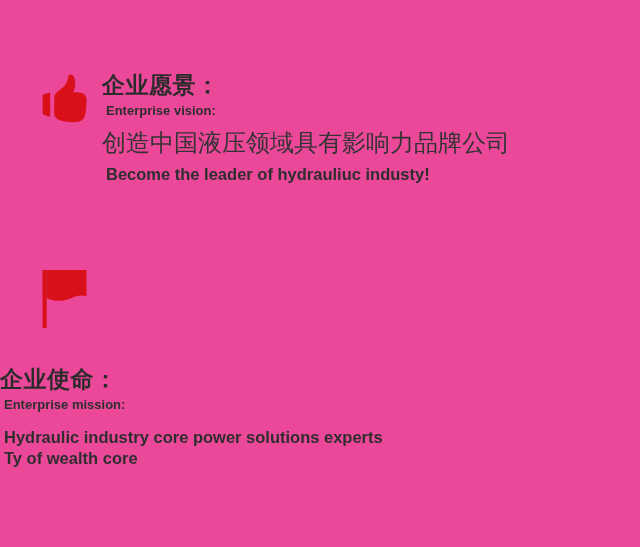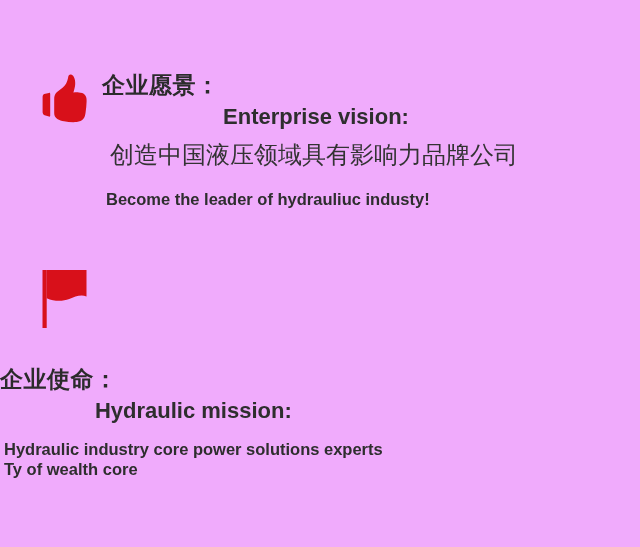--- a/index.html
+++ b/index.html
@@ -11,21 +11,21 @@
     height: 547px;
     background: #ededed;
     font-family: "Liberation Sans", "DejaVu Sans", sans-serif;
     color: #2b2b2b;
     overflow: hidden;
   }
   .page {
     position: relative;
     width: 640px;
     height: 547px;
-    background: #f0abfc;
+    background: #ec4899;
   }
 
   
   .block {
     position: absolute;
     display: flex;
     align-items: flex-start;
   }
   #vision-block { left: 0px; top: 72px; }
   #mission-block { left: 0px; top: 264px; flex-direction: column; }
@@ -50,49 +50,48 @@
   .heading-cn {
     font-size: 23px;
     font-weight: bold;
     line-height: 1.18;
     letter-spacing: 0.5px;
     color: #2b2b2b;
     margin: 0 0 4px 0;
     padding-left: 0px;
   }
   .subheading-en {
-    font-size: 22px;
+    font-size: 13px;
     font-weight: bold;
     line-height: 1.25;
     color: #2e2e2e;
     margin: 0 0 7px 0;
     padding-left: 4px;
-    text-align: center;
   }
   .body-cn {
     font-size: 24px;
     font-weight: normal;
     line-height: 1.38;
     color: #333333;
-    margin: 8px;
+    margin: 0;
     padding-left: 0px;
   }
   .body-cn .line { display: block; }
   .body-en {
     font-size: 16.5px;
     font-weight: bold;
     line-height: 1.24;
     color: #2e2e2e;
     margin: 4px 0 0 0;
     padding-left: 4px;
   }
   .body-en .line { display: block; }
 
   #vision-block .body-cn { margin-top: 2px; }
-  #vision-block .body-en { margin-top: 18px; }
+  #vision-block .body-en { margin-top: 5px; }
   #mission-block .subheading-en { margin-bottom: 14px; }
   #mission-block .body-en { margin-top: 6px; }
 </style>
 </head>
 <body>
 
 <div class="page">
 
   <div class="block" id="vision-block">
 
@@ -123,21 +122,21 @@
       <span class="icon-wrap">
         <svg class="icon-flag" viewBox="0 0 50 62" xmlns="http://www.w3.org/2000/svg" aria-hidden="true">
           <rect x="0.5" y="2.0" width="4.2" height="58" fill="#d8101a"></rect>
           <path d="M4.7 2.0 L44.5 2.0 L44.5 28.5 C38.5 26.2 33.2 28.8 27.2 31.0 C20.8 33.3 13.0 33.8 4.7 30.2 Z" fill="#d8101a"></path>
         </svg>
       </span>
     </div>
 
     <div class="text-col">
       <h2 class="heading-cn">企业使命：</h2>
-      <div class="subheading-en">Hydraulic mission:</div>
+      <div class="subheading-en">Enterprise mission:</div>
       <div class="body-cn">
       </div>
       <div class="body-en">
         <span class="line">Hydraulic industry core power solutions experts</span>
         <span class="line">Ty of wealth core</span>
       </div>
     </div>
   </div>
 
 </div>

